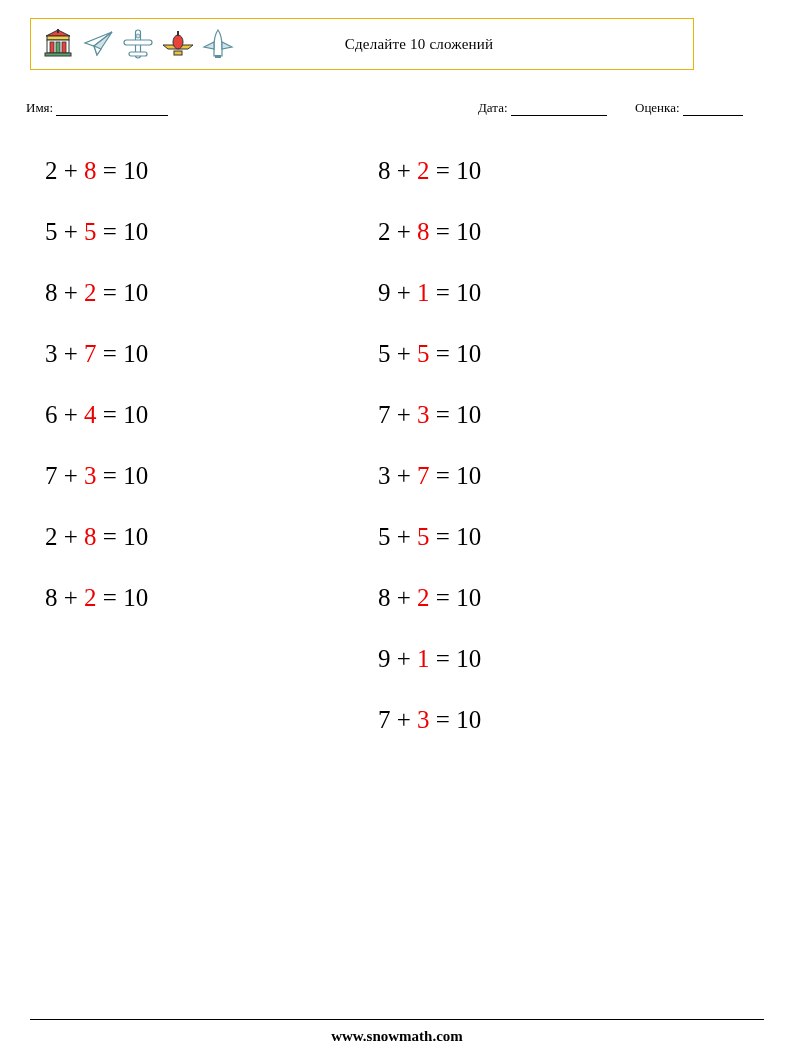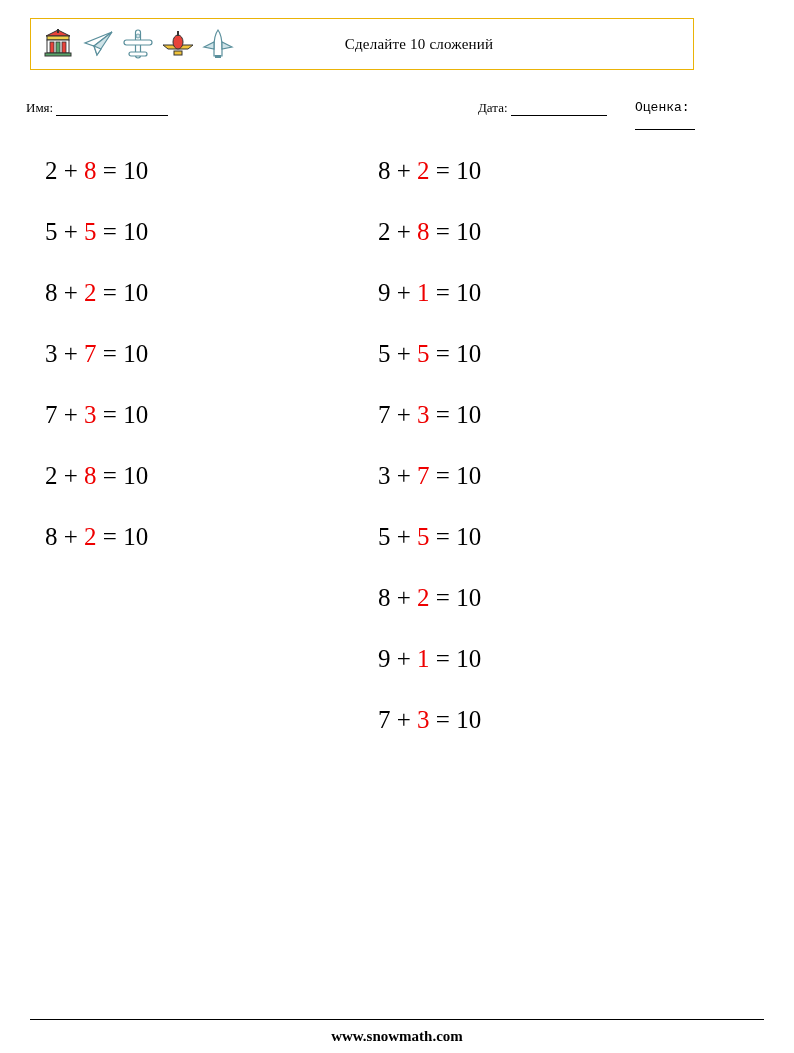--- a/index.html
+++ b/index.html
@@ -77,21 +77,20 @@
   .meta-date {
     position: absolute;
     left: 452px;
     top: 0;
     text-align: right;
   }
   .meta-score {
     position: absolute;
     left: 609px;
     top: 0;
-    font-family: Liberation Mono, monospace;
   }
   .rule-name { width: 112px; }
   .rule-date { width: 96px; }
   .rule-score { width: 60px; }
 
   
   .problems {
     position: absolute;
     left: 0;
     top: 140px;
@@ -206,20 +205,21 @@
     </span>
   </div>
 
   <div class="problems">
 
     <div class="col col-left">
       <div class="prob"><span>2 + </span><span class="addend2">8</span><span> = 10</span></div>
       <div class="prob"><span>5 + </span><span class="addend2">5</span><span> = 10</span></div>
       <div class="prob"><span>8 + </span><span class="addend2">2</span><span> = 10</span></div>
       <div class="prob"><span>3 + </span><span class="addend2">7</span><span> = 10</span></div>
+      <div class="prob"><span>6 + </span><span class="addend2">4</span><span> = 10</span></div>
       <div class="prob"><span>7 + </span><span class="addend2">3</span><span> = 10</span></div>
       <div class="prob"><span>2 + </span><span class="addend2">8</span><span> = 10</span></div>
       <div class="prob"><span>8 + </span><span class="addend2">2</span><span> = 10</span></div>
     </div>
 
     <div class="col col-right">
       <div class="prob"><span>8 + </span><span class="addend2">2</span><span> = 10</span></div>
       <div class="prob"><span>2 + </span><span class="addend2">8</span><span> = 10</span></div>
       <div class="prob"><span>9 + </span><span class="addend2">1</span><span> = 10</span></div>
       <div class="prob"><span>5 + </span><span class="addend2">5</span><span> = 10</span></div>

